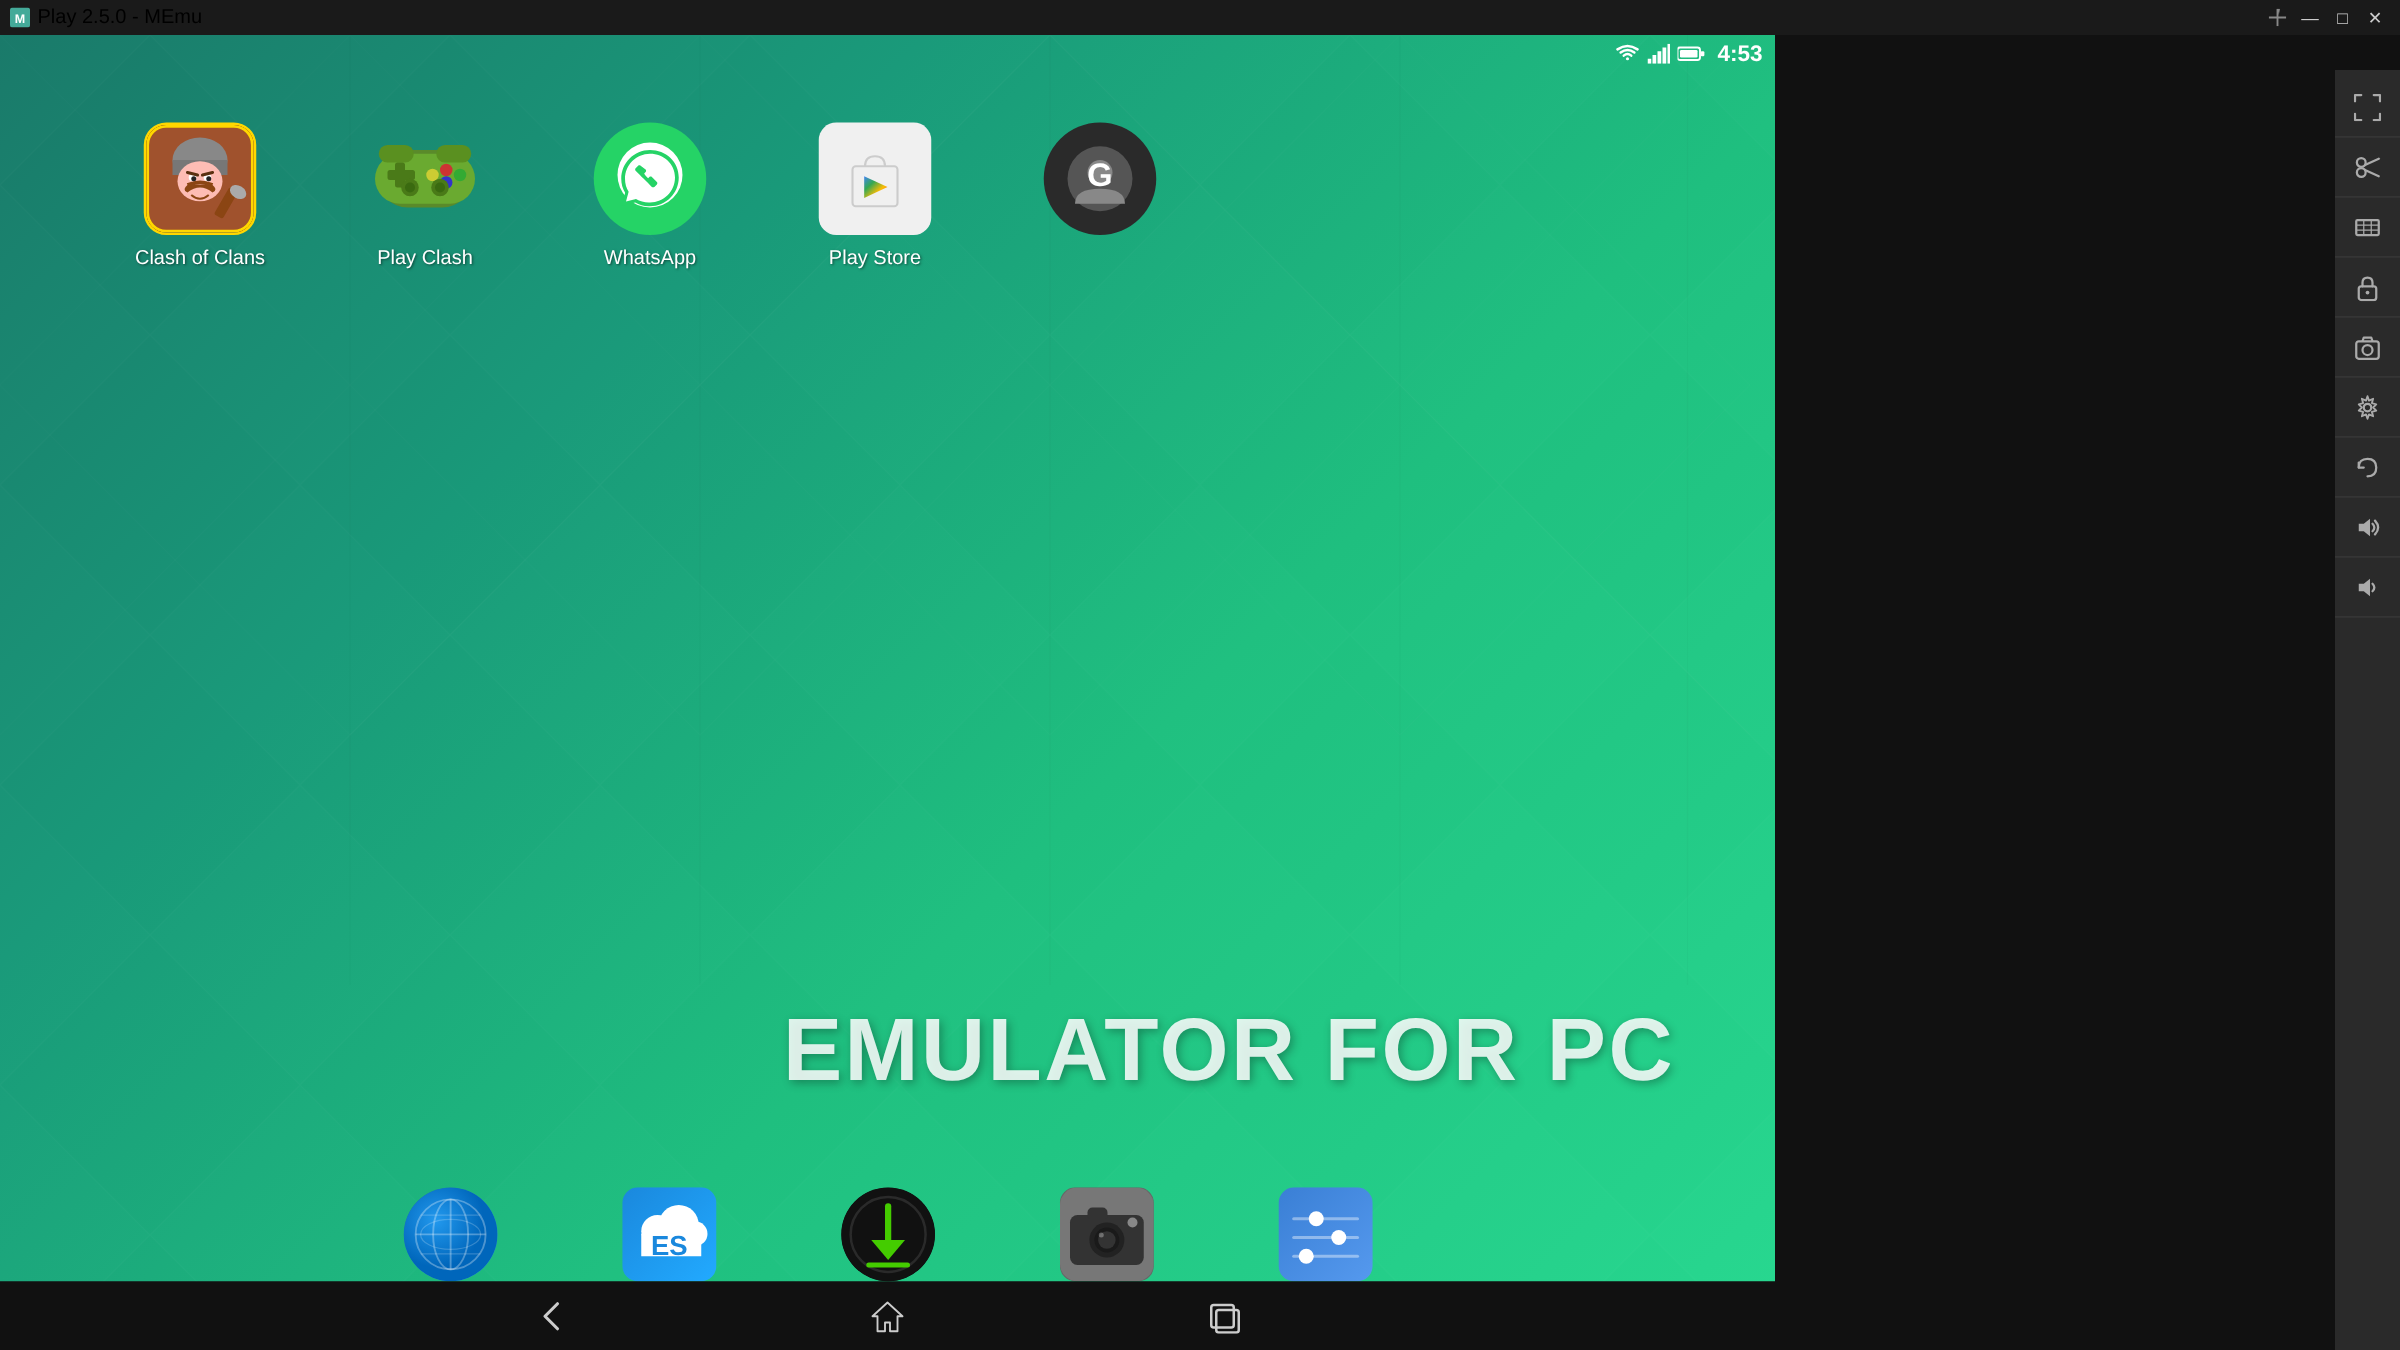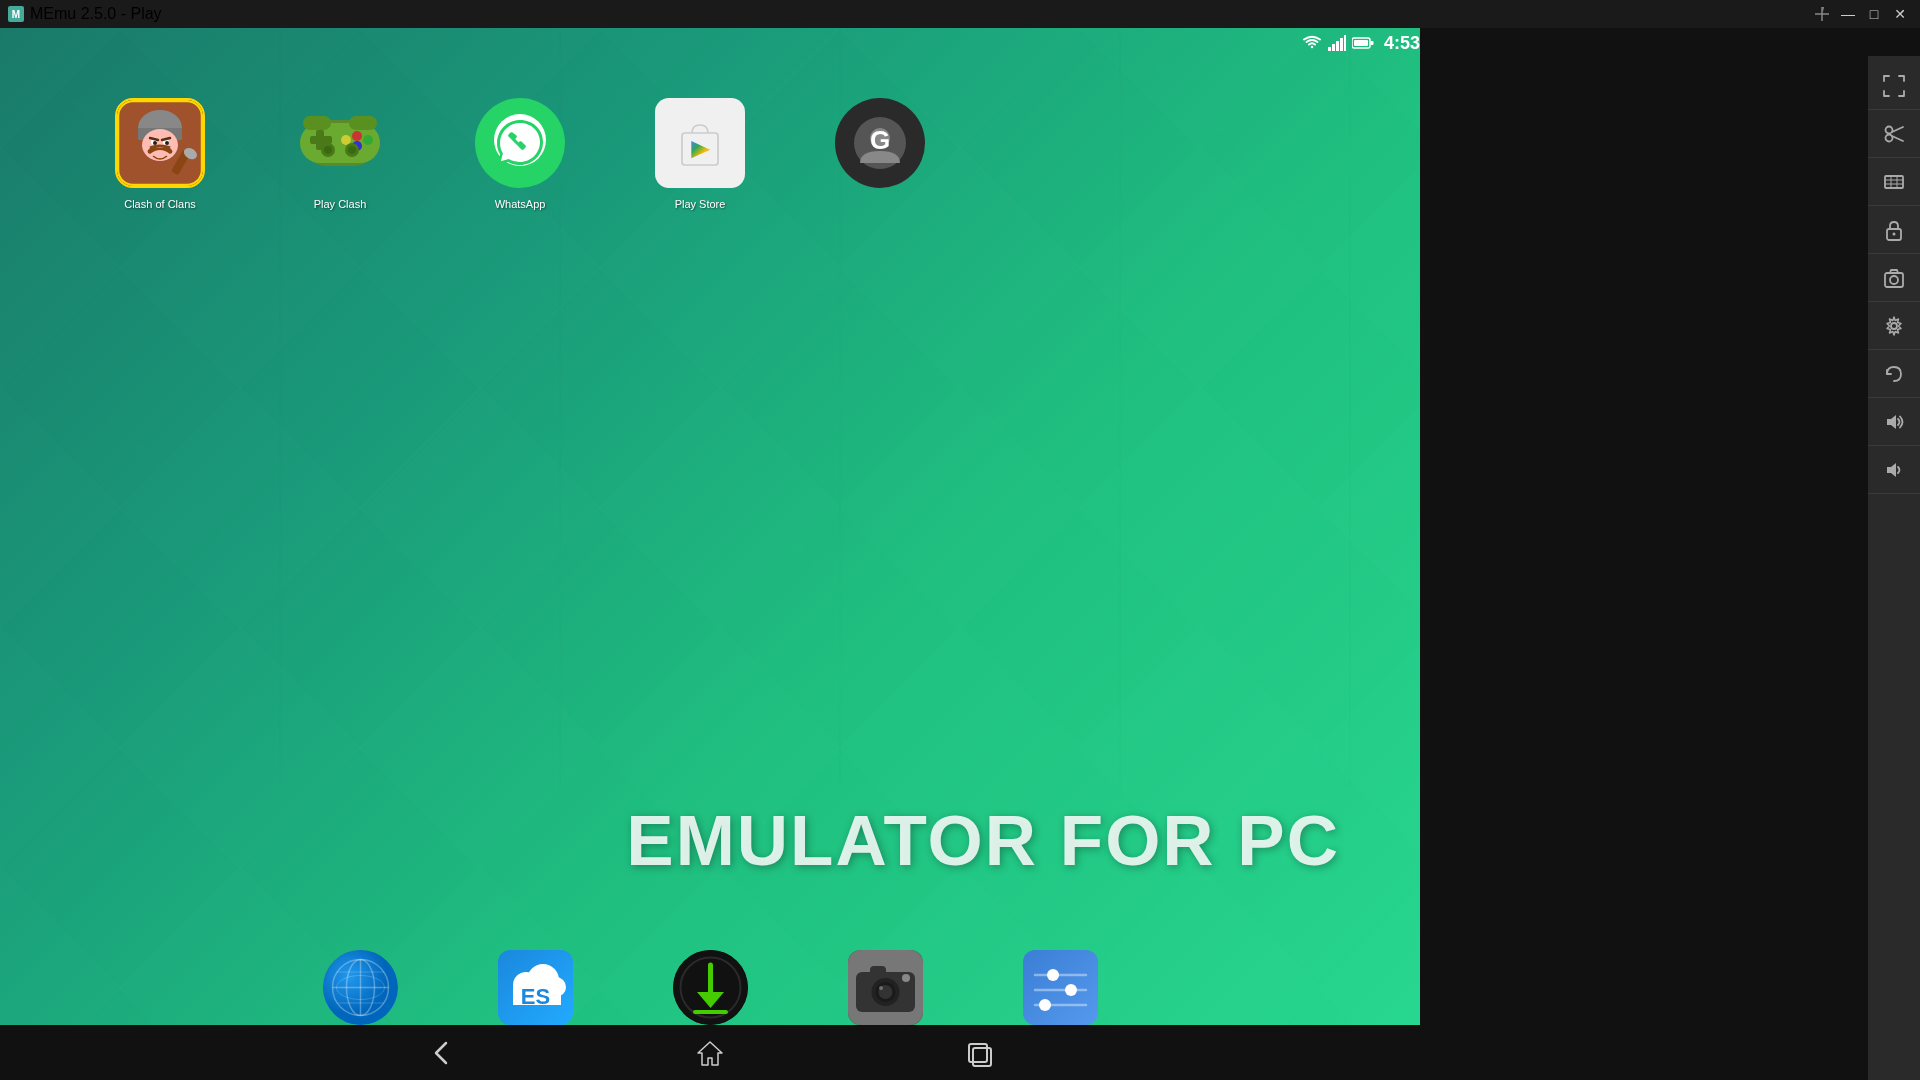--- a/index.html
+++ b/index.html
@@ -66,20 +66,21 @@
     
     #status-bar {
       position: absolute;
       top: 0;
       right: 0;
       width: 200px;
       height: 30px;
       display: flex;
       align-items: center;
       justify-content: flex-end;
+      padding-right: 10px;
       gap: 6px;
       color: white;
       font-size: 14px;
       font-weight: bold;
       z-index: 10;
     }
 
     
     #app-grid {
       position: absolute;
@@ -105,21 +106,21 @@
       border-radius: 18px;
       display: flex;
       align-items: center;
       justify-content: center;
       overflow: hidden;
       position: relative;
     }
 
     .app-label {
       color: white;
-      font-size: 11px;
+      font-size: 16px;
       text-align: right;
       text-shadow: 1px 1px 2px rgba(0,0,0,0.5);
       font-weight: 500;
     }
 
     
     .coc-icon {
       background: linear-gradient(145deg, #8B4513, #A0522D);
       border: 2px solid #FFD700;
     }
@@ -321,21 +322,21 @@
   </style>
 </head>
 <body>
 
 <div id="title-bar">
   <div id="title-bar-left">
     <svg width="16" height="16" viewBox="0 0 16 16">
       <rect width="16" height="16" rx="2" fill="#4a9"></rect>
       <text x="8" y="12" text-anchor="middle" fill="white" font-size="10" font-weight="bold">M</text>
     </svg>
-    <span>MEmu 2.5.0 - Play</span>
+    <span>Play 2.5.0 - MEmu</span>
   </div>
   <div id="title-bar-right">
 
     <div class="title-btn">
       <svg width="14" height="14" viewBox="0 0 14 14">
         <path d="M7 0 L8 5 L9 0 Z" fill="#888"></path>
         <line x1="7" y1="0" x2="7" y2="14" stroke="#888" stroke-width="1.5"></line>
         <line x1="0" y1="7" x2="14" y2="7" stroke="#888" stroke-width="1.5"></line>
       </svg>
     </div>

